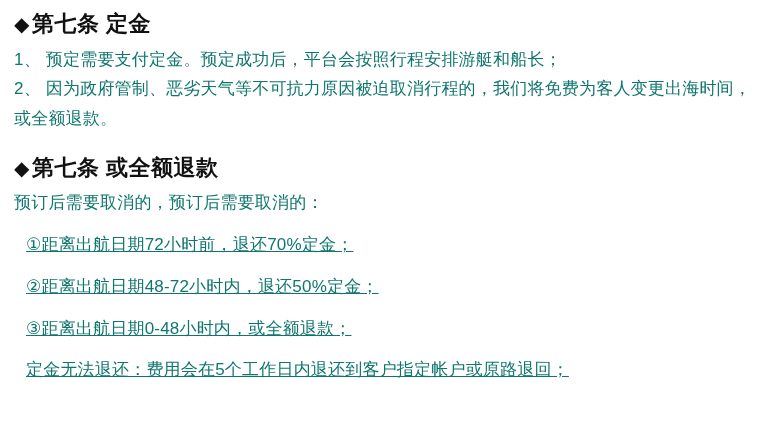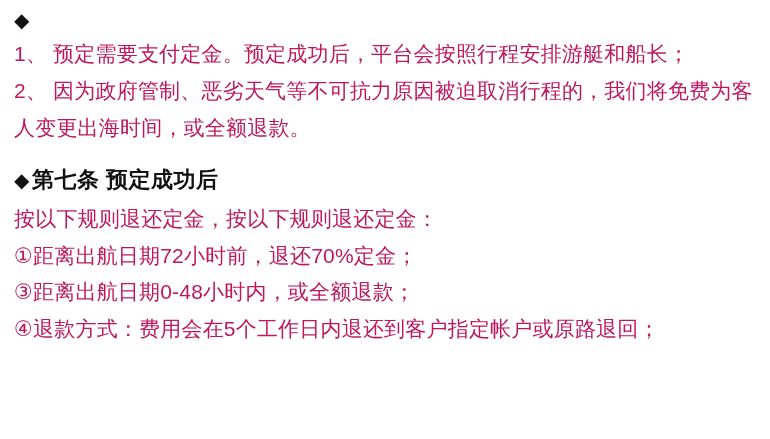--- a/index.html
+++ b/index.html
@@ -38,57 +38,60 @@
     display: inline-block;
     font-size: 20px;
     line-height: 1;
     margin-right: 2px;
     color: #111111;
   }
   .heading-text {
     white-space: pre;
   }
   .body-text {
-    font-size: 21px;
+    font-size: 17px;
     line-height: 1.75;
-    color: #be185d;
+    color: #0f766e;
     letter-spacing: 0.2px;
   }
   .para {
     margin: 0;
     text-indent: 0;
   }
   .list-line {
-    margin: 0;
+    margin: 12px;
+    text-decoration: underline;
   }
   .gap-2 { height: 20px; }
 </style>
 </head>
 <body>
 
 <div class="page">
 
   <div class="section">
     <div class="section-heading">
       <span class="diamond-icon">◆</span>
+      <span class="heading-text">第七条 定金</span>
     </div>
     <div class="body-text">
       <p class="para">1、 预定需要支付定金。预定成功后，平台会按照行程安排游艇和船长；</p>
       <p class="para">2、 因为政府管制、恶劣天气等不可抗力原因被迫取消行程的，我们将免费为客人变更出海时间，或全额退款。</p>
     </div>
   </div>
 
   <div class="gap-2"></div>
 
   <div class="section">
     <div class="section-heading">
       <span class="diamond-icon">◆</span>
-      <span class="heading-text">第七条 预定成功后</span>
+      <span class="heading-text">第七条 或全额退款</span>
     </div>
     <div class="body-text">
-      <p class="para">按以下规则退还定金，按以下规则退还定金：</p>
+      <p class="para">预订后需要取消的，预订后需要取消的：</p>
       <p class="list-line">①距离出航日期72小时前，退还70%定金；</p>
+      <p class="list-line">②距离出航日期48-72小时内，退还50%定金；</p>
       <p class="list-line">③距离出航日期0-48小时内，或全额退款；</p>
-      <p class="list-line">④退款方式：费用会在5个工作日内退还到客户指定帐户或原路退回；</p>
+      <p class="list-line">定金无法退还：费用会在5个工作日内退还到客户指定帐户或原路退回；</p>
     </div>
   </div>
 
 </div>
 
 </body></html>

